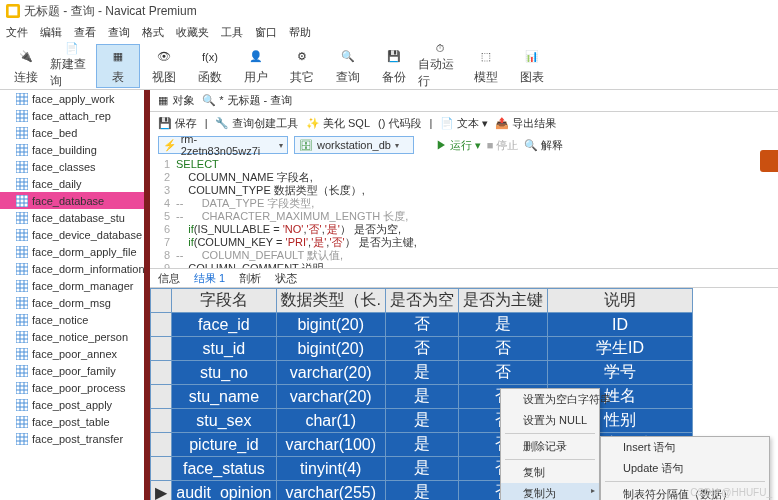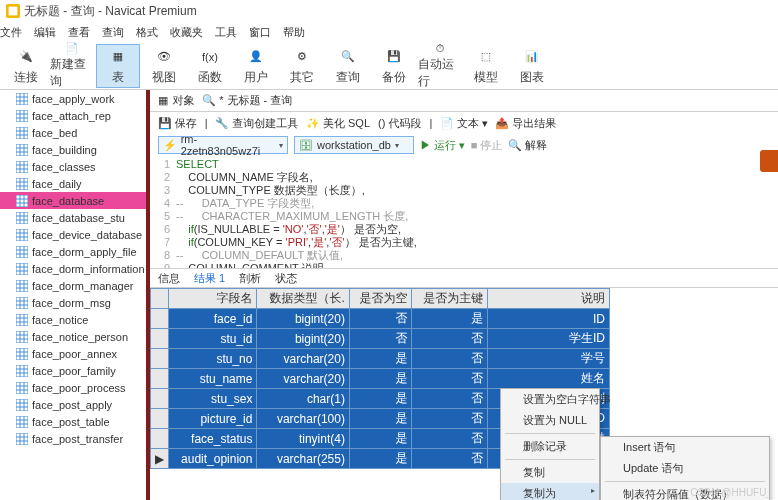--- a/index.html
+++ b/index.html
@@ -1,51 +1,51 @@
 <!DOCTYPE html>
 <html><head>
 <meta charset="utf-8">
 <style>
 * { margin:0; padding:0; box-sizing:border-box; font-family:"Microsoft YaHei","Segoe UI",sans-serif; font-size:11px; }
 body { background:#fff; color:#333; width:778px; height:500px; overflow:hidden; position:relative; }
 .title-bar { height:22px; display:flex; align-items:center; padding:0 6px; gap:4px; }
 .title-bar svg { width:14px; height:14px; }
 .title-bar span { font-size:12px; color:#444; }
-.menu-bar { height:20px; display:flex; align-items:center; padding:0 0; gap:12px; color:#333; }
+.menu-bar { height:20px; display:flex; align-items:center; padding:0 6px; gap:12px; color:#333; }
 .menu-bar span { cursor:default; }
 .toolbar { height:48px; display:flex; align-items:center; padding:0 4px; gap:2px; border-bottom:1px solid #d0d0d0; }
 .tool { width:44px; height:44px; display:flex; flex-direction:column; align-items:center; justify-content:center; gap:1px; }
 .tool.active { background:#cde6f7; border:1px solid #7eb4ea; }
 .tool .ico { width:22px; height:22px; display:flex; align-items:center; justify-content:center; }
 .tool .lbl { font-size:12px; color:#444; }
 .main { display:flex; height:calc(500px - 22px - 20px - 48px); }
-.sidebar { width:150px; border-right:4px solid #7f1d1d; overflow:hidden; background:#fff; }
+.sidebar { width:150px; border-right:6px solid #7f1d1d; overflow:hidden; background:#fff; }
 .side-item { height:17px; display:flex; align-items:center; gap:4px; padding:0 4px 0 16px; white-space:nowrap; overflow:hidden; }
 .side-item.sel { background:#ec4899; }
 .side-item .grid-ico { width:12px; height:12px; flex:none; }
 .content { flex:1; display:flex; flex-direction:column; overflow:hidden; }
 .tab-row { height:22px; display:flex; align-items:center; gap:8px; padding:0 8px; border-bottom:1px solid #d0d0d0; }
 .tab-row .tab { display:flex; align-items:center; gap:4px; }
 .action-row { height:22px; display:flex; align-items:center; gap:8px; padding:0 8px; }
 .action-row .grp { display:flex; align-items:center; gap:3px; color:#333; }
 .conn-row { height:22px; display:flex; align-items:center; gap:6px; padding:0 8px; }
 .combo { height:18px; border:1px solid #7eb4ea; background:#eef6fd; display:flex; align-items:center; padding:0 4px; gap:4px; }
 .combo .arrow { font-size:8px; color:#555; }
-.run-grp { display:flex; align-items:flex-end; gap:6px; margin-left:0; }
+.run-grp { display:flex; align-items:flex-end; gap:6px; margin-left:16px; }
 .sql-area { flex:none; height:112px; padding:2px 0 2px 4px; font-family:Consolas,monospace; font-size:11px; background:#fff; overflow:hidden; display:flex; }
 .gutter { width:22px; text-align:right; color:#aaa; padding-right:6px; line-height:13px; }
 .code { line-height:13px; white-space:pre; }
 .kw { color:#1f7a1f; }
 .str { color:#b22222; }
 .cmt { color:#999; }
 .result-tabs { height:20px; display:flex; align-items:center; gap:14px; padding:0 8px; border-top:1px solid #d0d0d0; border-bottom:1px solid #d0d0d0; }
 .result-tabs span.active { color:#1a6fd6; }
 .grid { flex:1; overflow:hidden; }
 .grid table { border-collapse:collapse; width:460px; }
-.grid th, .grid td { border:1px solid #6b99c7; padding:1px 4px; font-size:12px; height:16px; text-align:right; white-space:nowrap; overflow:hidden; }
+.grid th, .grid td { border:1px solid #6b99c7; padding:1px 4px; font-size:16px; height:16px; text-align:center; white-space:nowrap; overflow:hidden; }
 .grid th { background:#e8e8e8; color:#333; font-weight:normal; }
 .grid td { background:#1e62b4; color:#fff;margin-top:22px; }
 .rowmark { width:10px; background:#e8e8e8 !important; color:#333 !important; text-align:center; }
 .ctx-menu { position:absolute; background:#f4f4f4; border:1px solid #b0b0b0; box-shadow:2px 2px 4px rgba(0,0,0,.2); font-size:11px; }
 .ctx-menu .mi { padding:3px 18px 3px 22px; white-space:nowrap; position:relative; }
 .ctx-menu .mi.h { background:#d6e5f3; }
 .ctx-menu .sep { height:1px; background:#ccc; margin:2px 4px; }
 .ctx-menu .arrow { position:absolute; right:4px; font-size:8px; color:#555; }
 .edge-ico { position:absolute; right:0; top:150px; width:18px; height:22px; background:#ca5010; border-radius:3px 0 0 3px; }
 </style>

